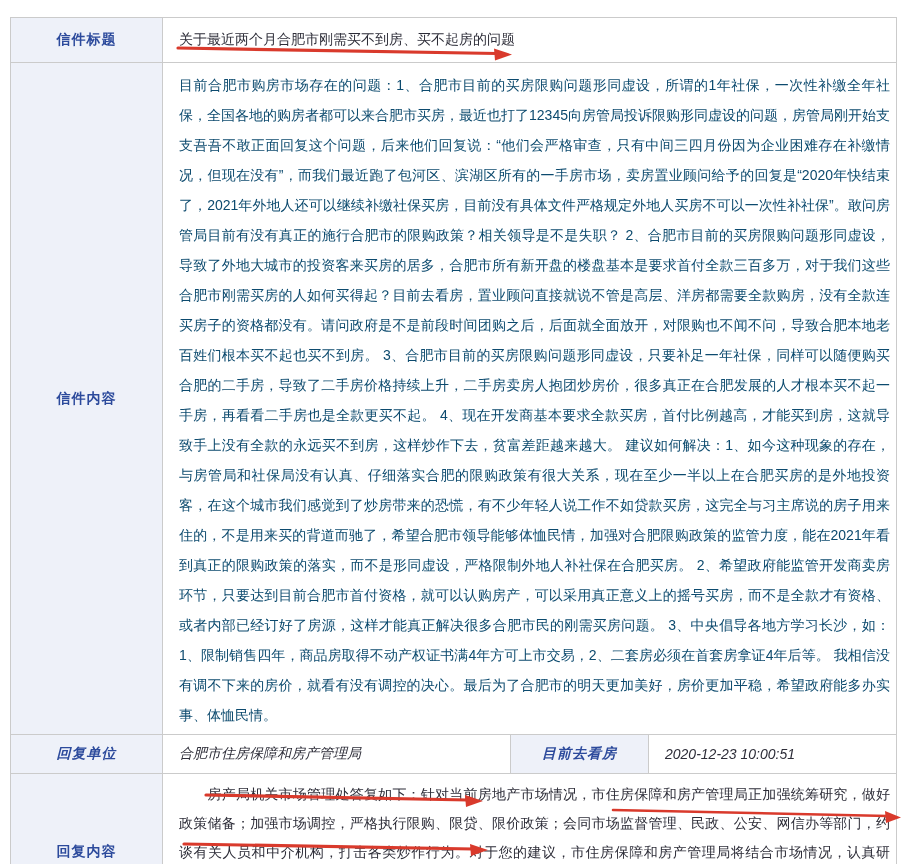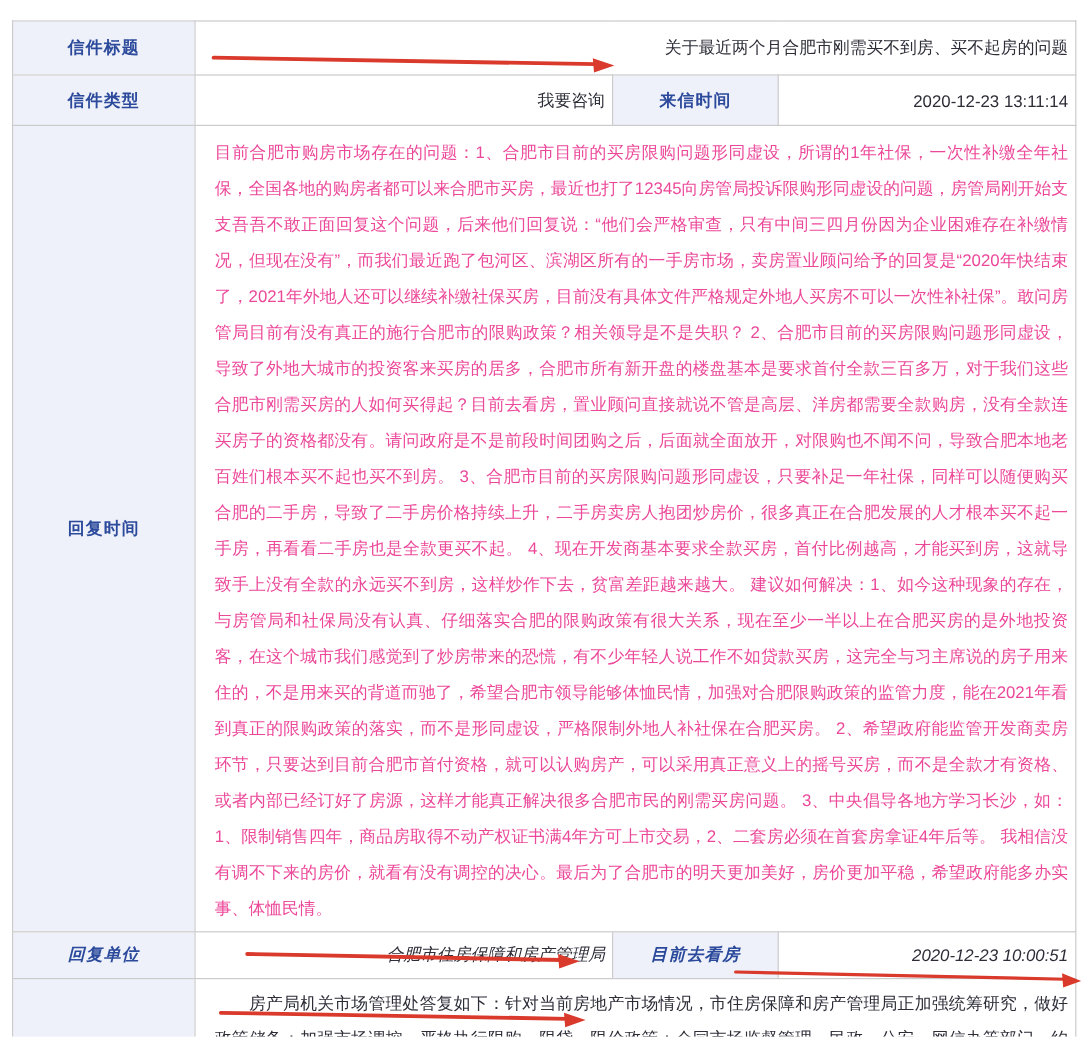--- a/index.html
+++ b/index.html
@@ -4,28 +4,28 @@
 <style>
   html,body{margin:0;padding:0;background:#ffffff;}
   .page{position:relative;width:906px;height:864px;background:#ffffff;overflow:hidden;
         font-family:"Liberation Sans","DejaVu Sans",sans-serif;}
   table.letter{position:absolute;left:10px;top:17px;width:886px;
         border-collapse:collapse;table-layout:fixed;}
   table.letter td, table.letter th{border:1px solid #cbcbcb;box-sizing:border-box;
         font-size:14px;overflow:hidden;}
   th.lbl{background:#eef1f9;color:#2c4a9c;font-weight:bold;text-align:center;
         vertical-align:middle;letter-spacing:1px;}
-  td.val{background:#ffffff;color:#2d2d38;text-align:right;vertical-align:middle;
+  td.val{background:#ffffff;color:#2d2d38;text-align:left;vertical-align:middle;
         padding:0 6px 0 16px;}
   tr.r-title{height:45px;}
   tr.r-type{height:42px;}
   tr.r-content{height:584px;}
   tr.r-unit{height:39px;font-style:italic;}
   tr.r-reply{height:128px;}
-  td.longtext{vertical-align:top;text-align:justify;color:#ec4899;
+  td.longtext{vertical-align:top;text-align:justify;color:#0c4a6e;
         font-size:13.5px;line-height:30px;padding:7px 6px 4px 16px;}
   td.replytext{vertical-align:top;text-align:justify;color:#2d2d38;
         font-size:13.5px;line-height:29px;padding:6px 6px 4px 16px;}
   svg.overlay{position:absolute;left:0;top:0;pointer-events:none;}
 </style>
 </head>
 <body>
 
 <div class="page">
 
@@ -34,28 +34,22 @@
       <col style="width:152px">
         <col style="width:348px">
         <col style="width:138px">
         <col style="width:248px">
     </colgroup>
     <tbody>
         <tr class="r-title">
       <th class="lbl">信件标题</th>
       <td class="val" colspan="3">关于最近两个月合肥市刚需买不到房、买不起房的问题</td>
     </tr>
-    <tr class="r-type">
-      <th class="lbl">信件类型</th>
-      <td class="val">我要咨询</td>
-      <th class="lbl">来信时间</th>
-      <td class="val">2020-12-23 13:11:14</td>
-    </tr>
     <tr class="r-content">
-      <th class="lbl">回复时间</th>
+      <th class="lbl">信件内容</th>
       <td class="longtext" colspan="3">目前合肥市购房市场存在的问题：1、合肥市目前的买房限购问题形同虚设，所谓的1年社保，一次性补缴全年社保，全国各地的购房者都可以来合肥市买房，最近也打了12345向房管局投诉限购形同虚设的问题，房管局刚开始支支吾吾不敢正面回复这个问题，后来他们回复说：“他们会严格审查，只有中间三四月份因为企业困难存在补缴情况，但现在没有”，而我们最近跑了包河区、滨湖区所有的一手房市场，卖房置业顾问给予的回复是“2020年快结束了，2021年外地人还可以继续补缴社保买房，目前没有具体文件严格规定外地人买房不可以一次性补社保”。敢问房管局目前有没有真正的施行合肥市的限购政策？相关领导是不是失职？ 2、合肥市目前的买房限购问题形同虚设，导致了外地大城市的投资客来买房的居多，合肥市所有新开盘的楼盘基本是要求首付全款三百多万，对于我们这些合肥市刚需买房的人如何买得起？目前去看房，置业顾问直接就说不管是高层、洋房都需要全款购房，没有全款连买房子的资格都没有。请问政府是不是前段时间团购之后，后面就全面放开，对限购也不闻不问，导致合肥本地老百姓们根本买不起也买不到房。 3、合肥市目前的买房限购问题形同虚设，只要补足一年社保，同样可以随便购买合肥的二手房，导致了二手房价格持续上升，二手房卖房人抱团炒房价，很多真正在合肥发展的人才根本买不起一手房，再看看二手房也是全款更买不起。 4、现在开发商基本要求全款买房，首付比例越高，才能买到房，这就导致手上没有全款的永远买不到房，这样炒作下去，贫富差距越来越大。 建议如何解决：1、如今这种现象的存在，与房管局和社保局没有认真、仔细落实合肥的限购政策有很大关系，现在至少一半以上在合肥买房的是外地投资客，在这个城市我们感觉到了炒房带来的恐慌，有不少年轻人说工作不如贷款买房，这完全与习主席说的房子用来住的，不是用来买的背道而驰了，希望合肥市领导能够体恤民情，加强对合肥限购政策的监管力度，能在2021年看到真正的限购政策的落实，而不是形同虚设，严格限制外地人补社保在合肥买房。 2、希望政府能监管开发商卖房环节，只要达到目前合肥市首付资格，就可以认购房产，可以采用真正意义上的摇号买房，而不是全款才有资格、或者内部已经订好了房源，这样才能真正解决很多合肥市民的刚需买房问题。 3、中央倡导各地方学习长沙，如：1、限制销售四年，商品房取得不动产权证书满4年方可上市交易，2、二套房必须在首套房拿证4年后等。 我相信没有调不下来的房价，就看有没有调控的决心。最后为了合肥市的明天更加美好，房价更加平稳，希望政府能多办实事、体恤民情。</td>
     </tr>
     <tr class="r-unit">
       <th class="lbl">回复单位</th>
       <td class="val">合肥市住房保障和房产管理局</td>
       <th class="lbl">目前去看房</th>
       <td class="val">2020-12-23 10:00:51</td>
     </tr>
     <tr class="r-reply">
       <th class="lbl">回复内容</th>

